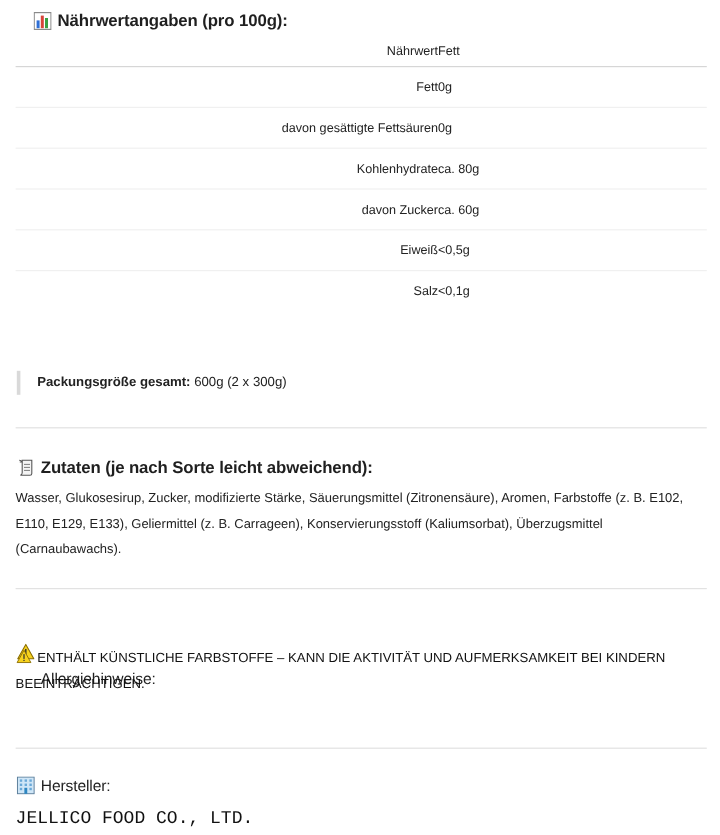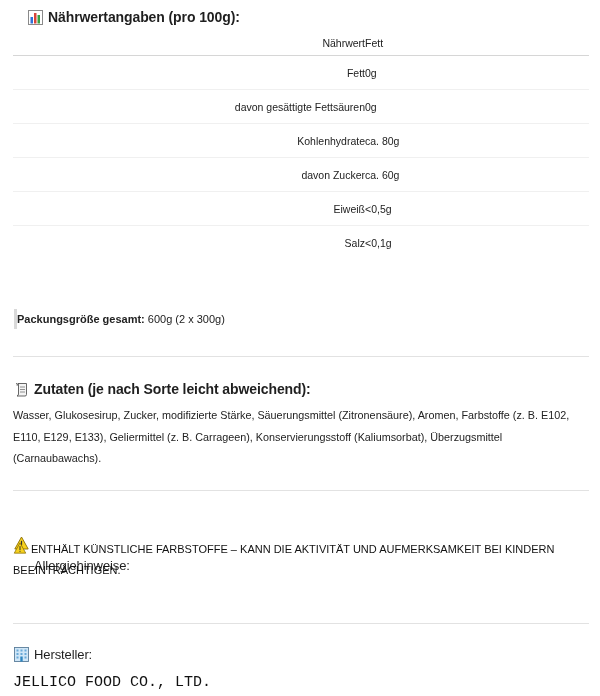--- a/index.html
+++ b/index.html
@@ -60,21 +60,21 @@
       vertical-align: middle;
     }
     table.nutri tr:last-child td { border-bottom: none; margin-left: 20px; }
     table.nutri .col-left { width: 352px; text-align: right; }
     .quote {
       position: absolute;
       left: 14px;
       top: 309px;
       height: 20px;
       border-left: 3px solid #d9d9d9;
-      padding-left: 0;
+      padding-left: 14px;
       font-size: 11px;
       line-height: 20px;
       color: #222;
     }
     .quote b { font-weight: bold; }
     .hr {
       position: absolute;
       left: 13px;
       width: 576px;
       height: 0;

